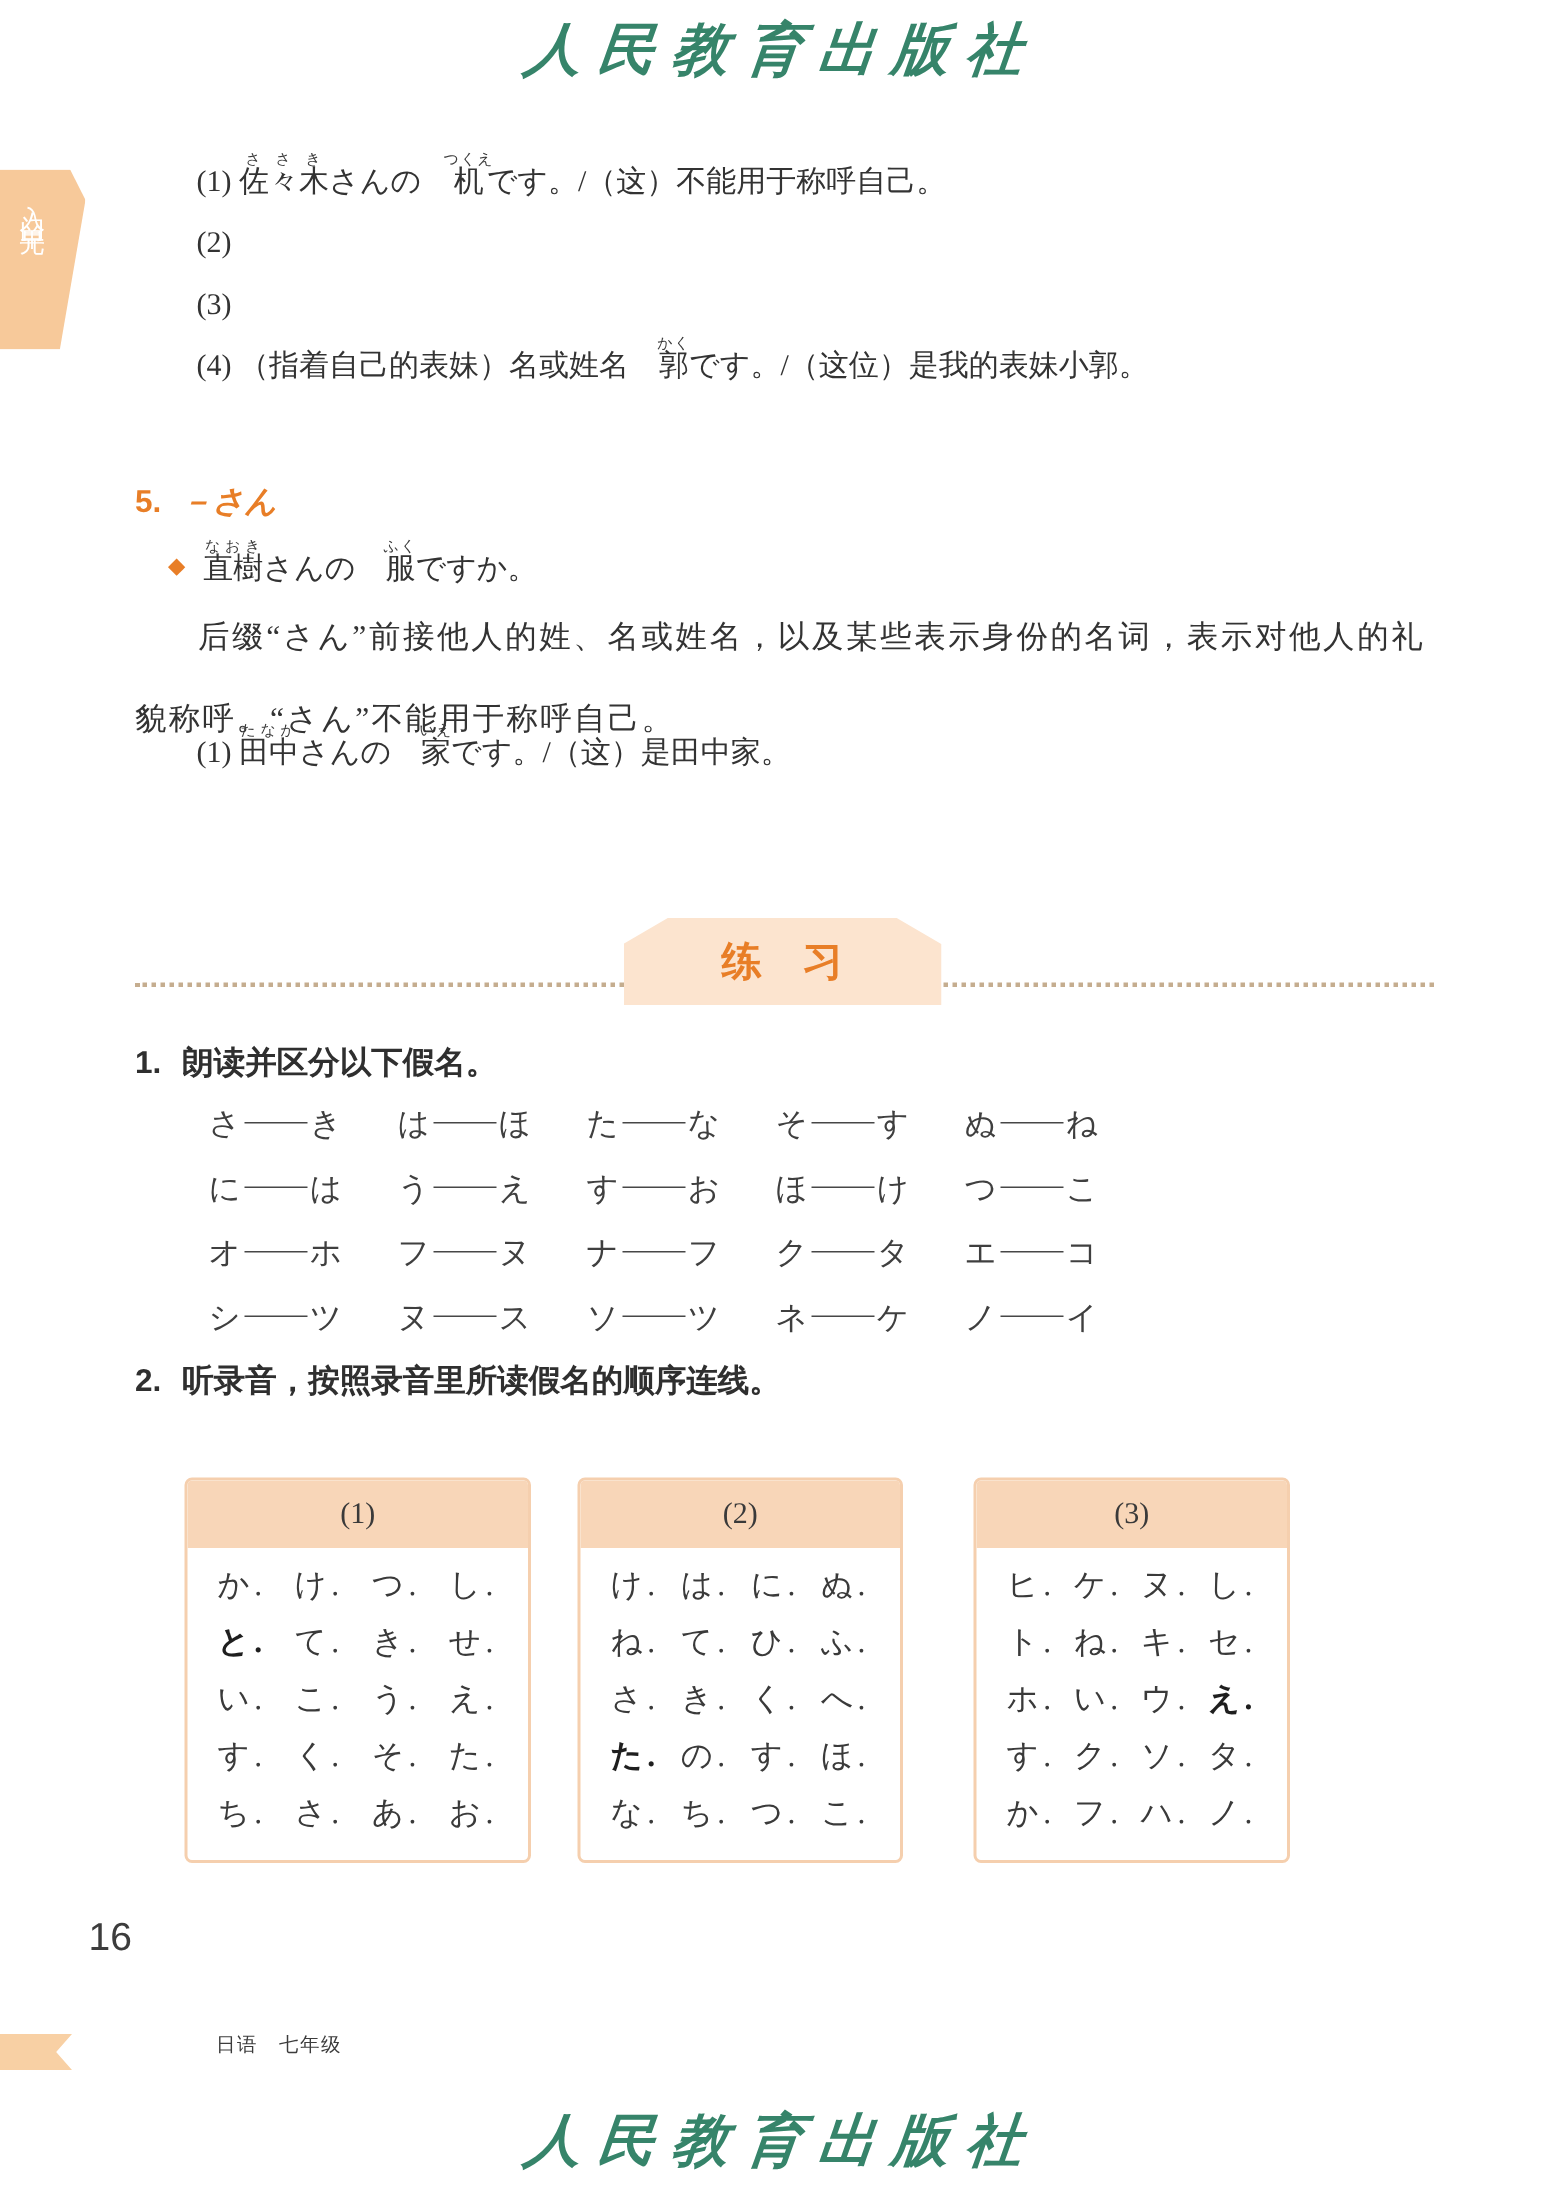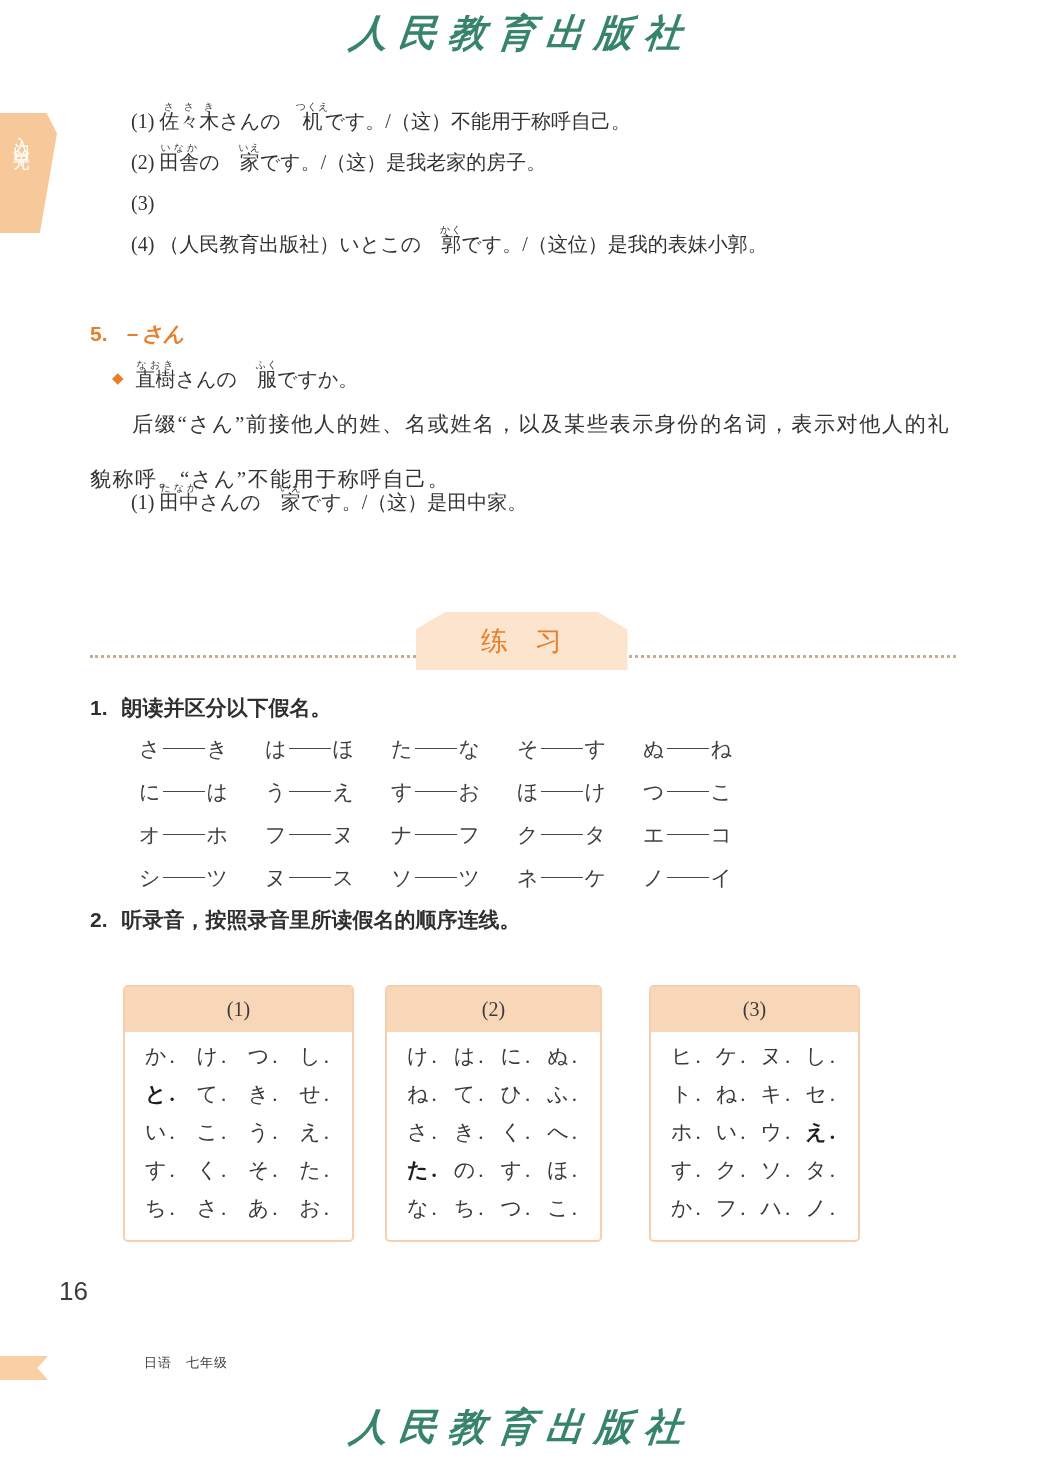--- a/index.html
+++ b/index.html
@@ -51,21 +51,21 @@
   .diamond-line ruby rt{font-size:10px;letter-spacing:1px;color:#3a3a3a;}
   .explain{position:absolute;left:90px;top:397px;width:860px;font-size:21px;letter-spacing:1.5px;
            line-height:55px;text-align:justify;text-indent:2em;}
 
   
   .practice{position:absolute;left:0;right:0;top:612px;height:58px;}
   .dotline{position:absolute;top:43px;left:90px;right:87px;border-top:3px dotted var(--dot-line);}
   .banner{position:absolute;left:50%;top:0;transform:translateX(-50%);width:212px;height:58px;
           background:var(--banner-fill);clip-path:polygon(14% 0,86% 0,100% 30%,100% 100%,0 100%,0 30%);
           display:flex;align-items:center;justify-content:center;}
-  .banner-text{color:var(--accent-orange);font-family:var(--sans);font-weight:normal;font-size:27px;}
+  .banner-text{color:var(--accent-orange);font-family:var(--sans);font-weight:bold;font-size:27px;}
 
   
   .ex-heading{position:absolute;left:90px;font-family:var(--sans);font-weight:bold;font-size:21px;
               color:#2f2f2f;white-space:nowrap;}
   .ex1-heading{top:694px;}
   .ex2-heading{top:906px;}
   .ex-heading .h-title{margin-left:14px;}
 
   
   .kana-grid{position:absolute;left:139px;top:727px;display:grid;grid-template-columns:repeat(5,126px);
@@ -103,28 +103,27 @@
     <span class="vtext">入门单元</span>
   </div>
 
   <div class="ex-block examples-top">
       <div class="ex-line">
         <span class="ex-num">(1)</span>
         <span class="ex-text"><ruby>佐々木<rt>ささき</rt></ruby><span>さんの　</span><ruby>机<rt>つくえ</rt></ruby><span>です。/（这）不能用于称呼自己。</span></span>
       </div>
       <div class="ex-line">
         <span class="ex-num">(2)</span>
-        <span class="ex-text"><ruby>田舎<rt>いなか</rt></ruby><span>の　</span><ruby>家<rt>いえ</rt></ruby><span>です。/（这）是我老家的房子。</span></span>
       </div>
       <div class="ex-line">
         <span class="ex-num">(3)</span>
       </div>
       <div class="ex-line">
         <span class="ex-num">(4)</span>
-        <span class="ex-text"><span>（人民教育出版社）いとこの　</span><ruby>郭<rt>かく</rt></ruby><span>です。/（这位）是我的表妹小郭。</span></span>
+        <span class="ex-text"><span>（指着自己的表妹）名或姓名　</span><ruby>郭<rt>かく</rt></ruby><span>です。/（这位）是我的表妹小郭。</span></span>
       </div>
     </div>
 
   <div class="sec5-heading">
     <span>5.</span><span class="h-title">－さん</span>
   </div>
 
   <div class="diamond-line">
     <span class="diamond">◆</span>
     <span class="ex-text"><ruby>直樹<rt>なおき</rt></ruby><span>さんの　</span><ruby>服<rt>ふく</rt></ruby><span>ですか。</span></span>

